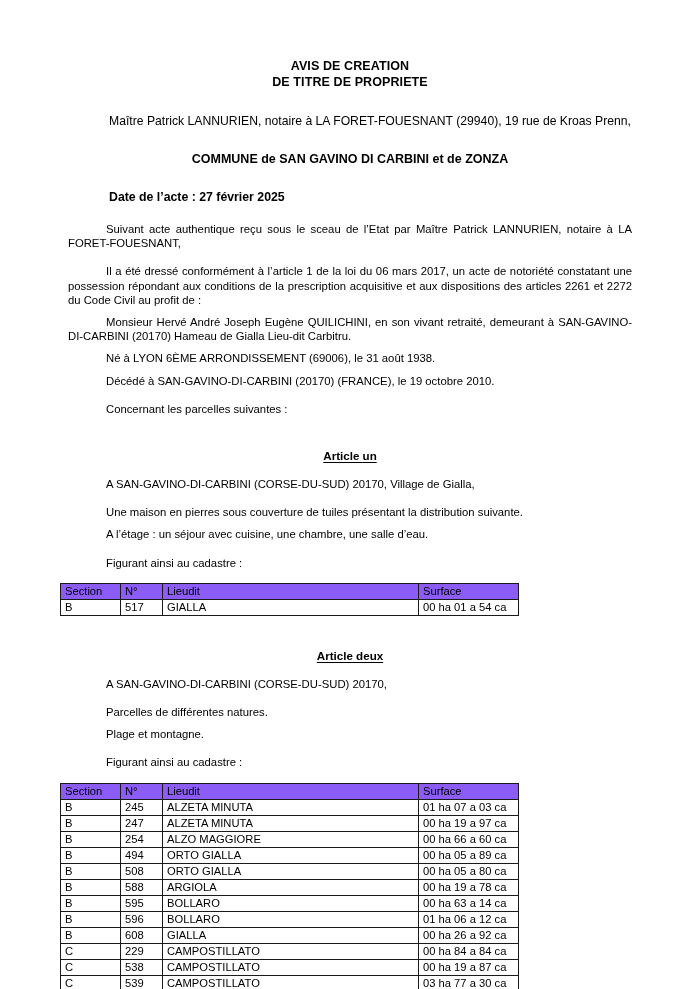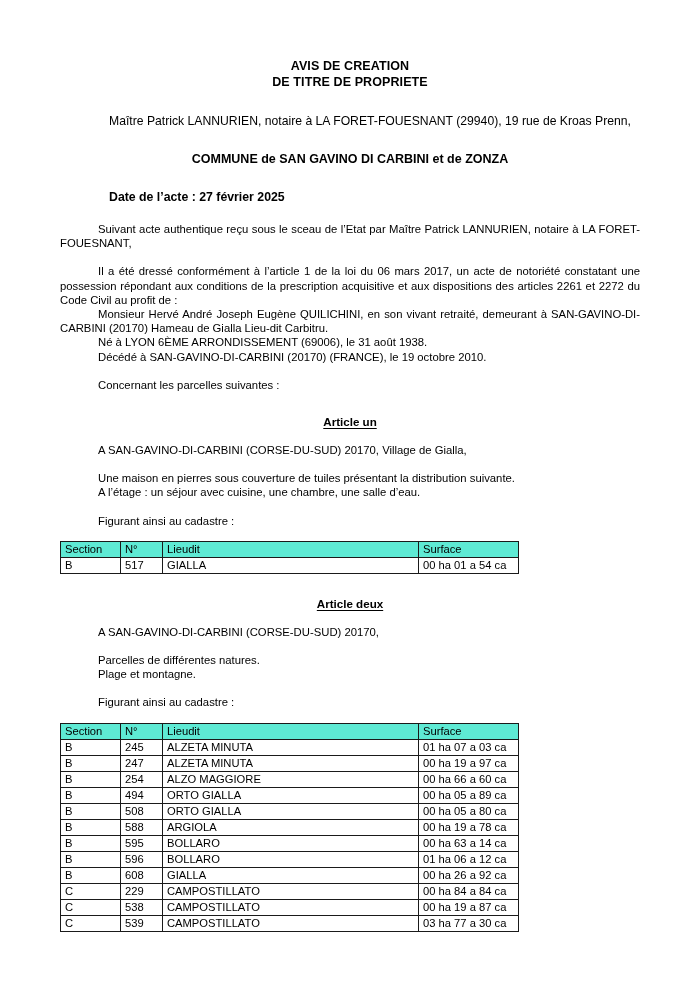--- a/index.html
+++ b/index.html
@@ -64,34 +64,34 @@
     font-size: 12.3px;
     line-height: 16px;
     text-indent: 49px;
   }
 
   
   .para {
     font-size: 11.3px;
     line-height: 14.2px;
     text-align: justify;
-    margin: 0;
+    margin: 8px;
   }
   .para.indent { text-indent: 38px; }
   .gap-lg  { margin-top: 17px; }
   .gap-md  { margin-top: 14px; }
   .gap-sm  { margin-top: 0px; }
 
   
   .article-head {
     text-align: center;
     font-weight: bold;
     font-size: 11.6px;
     line-height: 15px;
-    margin-top: 22px;
+    margin-top: 32px;
   }
   .article-head span {
     text-decoration: underline;
     text-underline-offset: 2px;
   }
 
   
   .cadastre {
     border-collapse: collapse;
     width: 458px;
@@ -103,21 +103,21 @@
     border: 1px solid #1a1a1a;
     padding: 0px 4px;
     height: 15px;
     line-height: 15px;
     text-align: left;
     font-weight: normal;
     white-space: nowrap;
     overflow: hidden;
   }
   .cadastre thead th {
-    background: #5eead4;
+    background: #8b5cf6;
   }
   .col-section { width: 60px; }
   .col-num     { width: 42px; }
   .col-lieudit { width: 256px; }
   .col-surface { width: 100px; }
 
   .tbl-gap-1 { margin-top: 13px; }
   .tbl-gap-2 { margin-top: 13px; }
 </style>
 </head>

